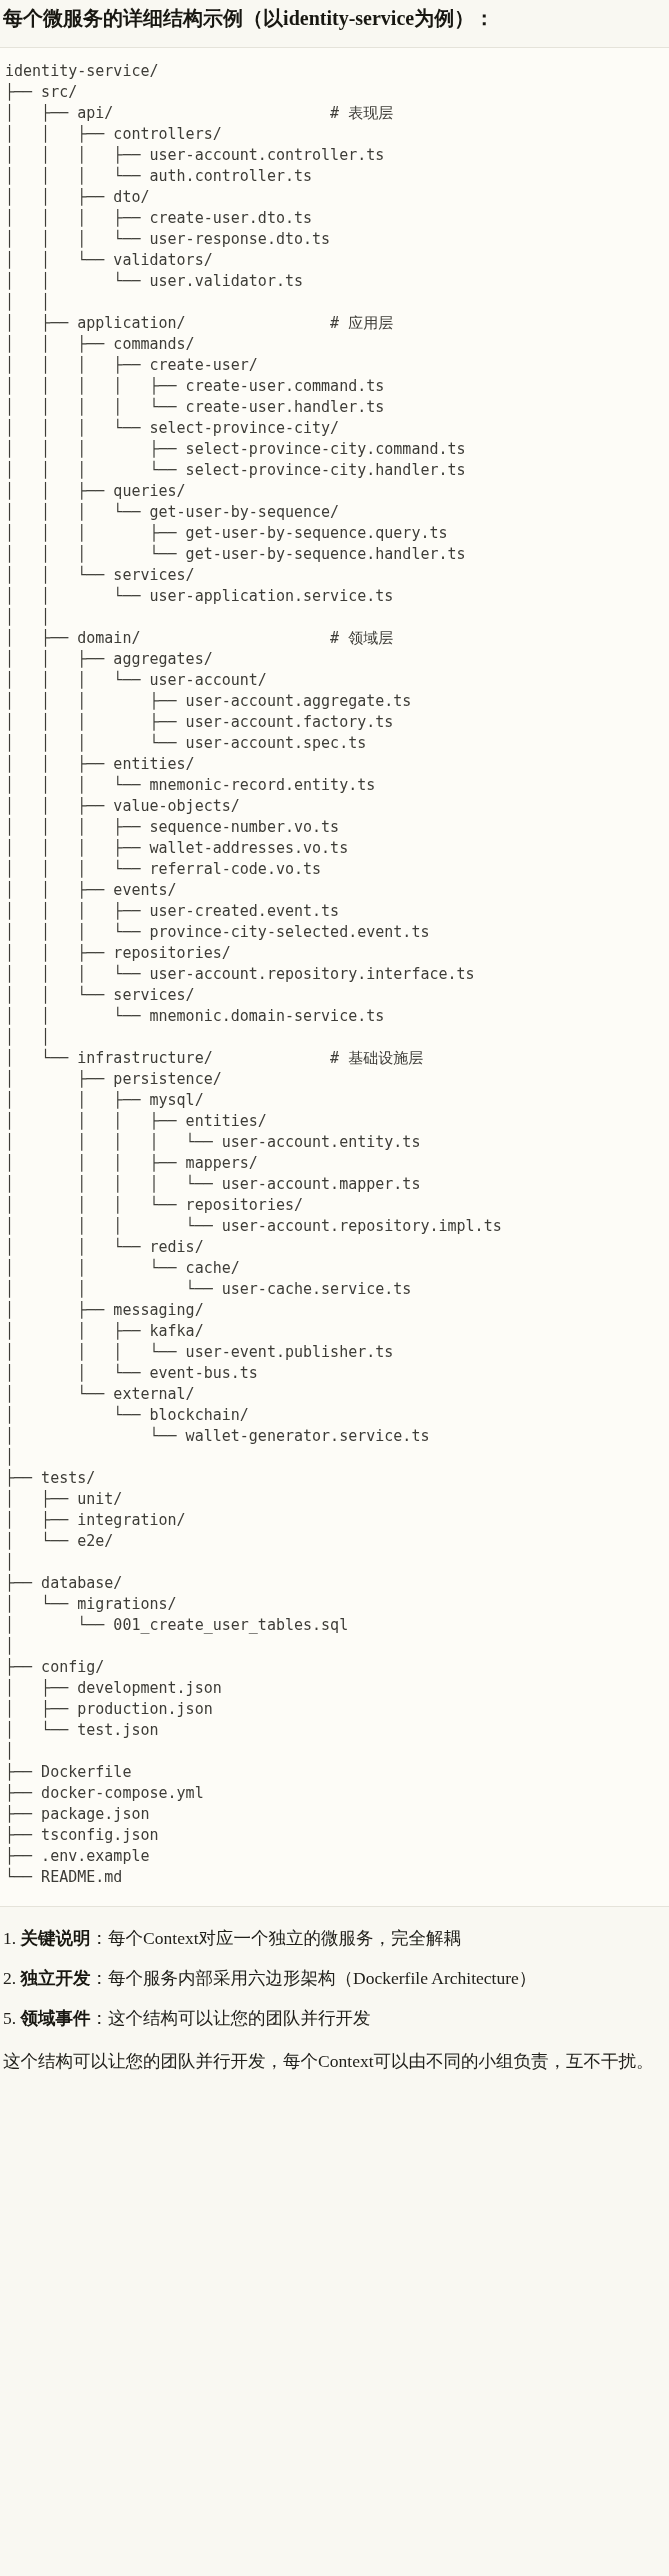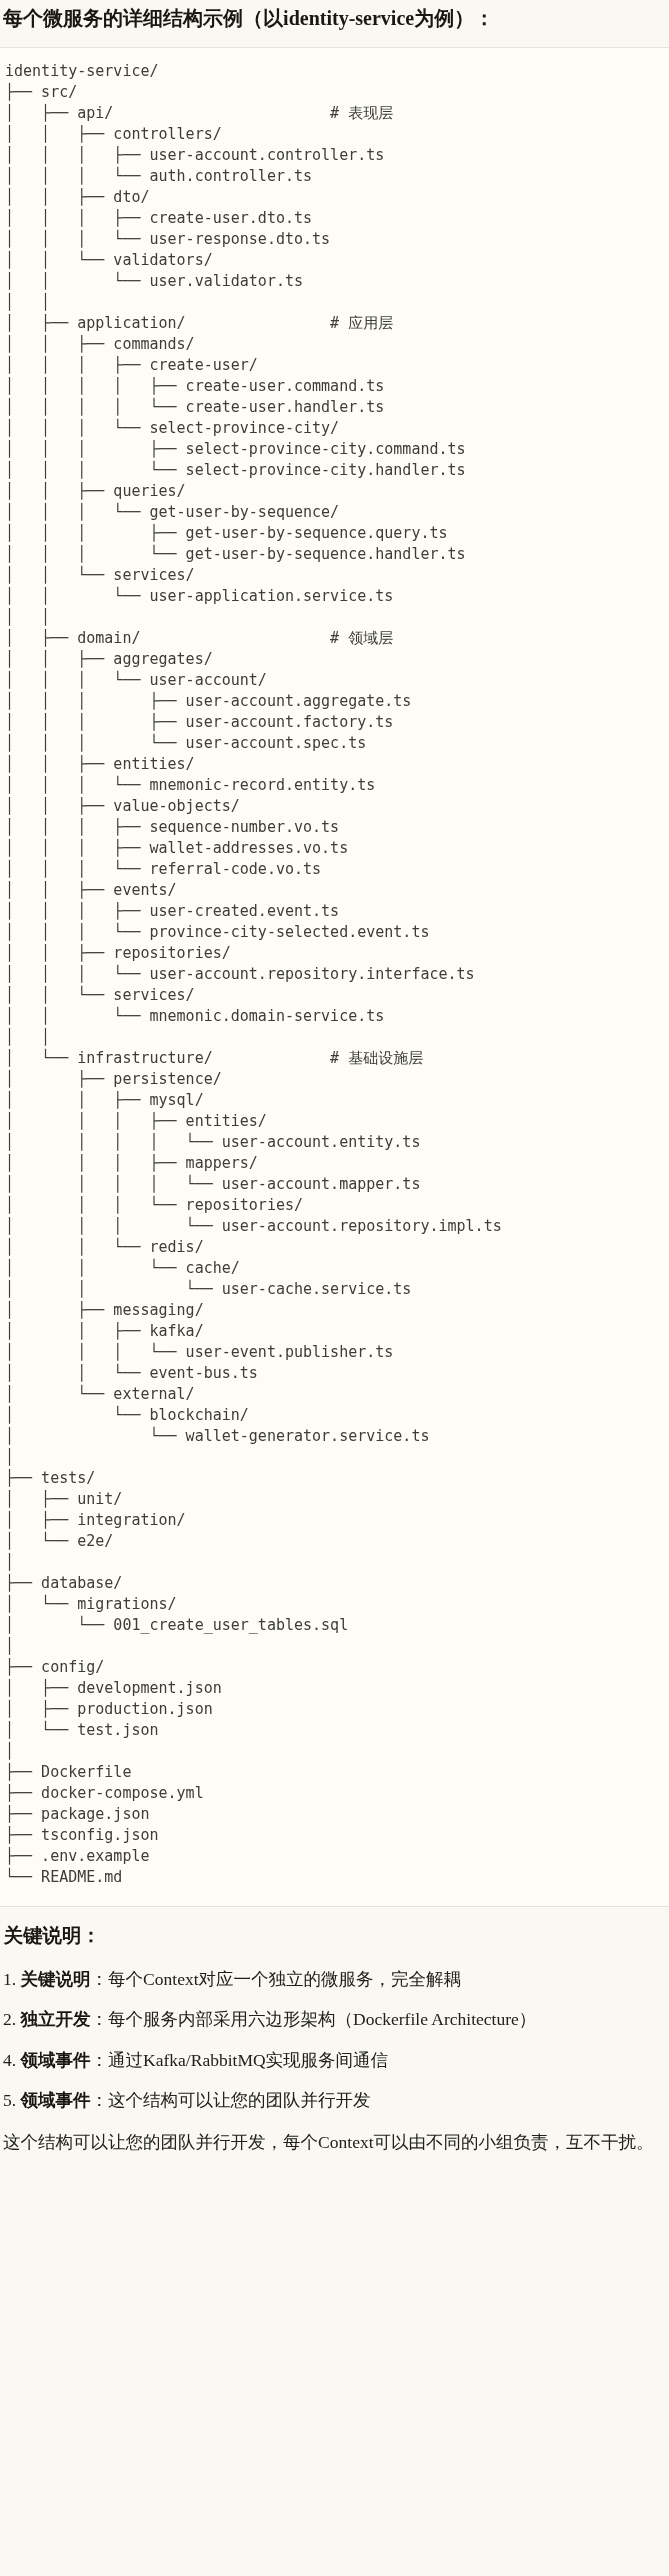--- a/index.html
+++ b/index.html
@@ -153,25 +153,23 @@
 │   ├── production.json
 │   └── test.json
 │
 ├── Dockerfile
 ├── docker-compose.yml
 ├── package.json
 ├── tsconfig.json
 ├── .env.example
 └── README.md</code></pre>
 
-  <h3 class="notes-title">关键说明：</h3>
 
   <div class="notes-list">
     <div class="note-row"><span class="note-num">1.</span><span class="note-label">关键说明</span><span class="note-text">：每个Context对应一个独立的微服务，完全解耦</span></div>
     <div class="note-row"><span class="note-num">2.</span><span class="note-label">独立开发</span><span class="note-text">：每个服务内部采用六边形架构（Dockerfile Architecture）</span></div>
-    <div class="note-row"><span class="note-num">4.</span><span class="note-label">领域事件</span><span class="note-text">：通过Kafka/RabbitMQ实现服务间通信</span></div>
     <div class="note-row"><span class="note-num">5.</span><span class="note-label">领域事件</span><span class="note-text">：这个结构可以让您的团队并行开发</span></div>
   </div>
 
   <p class="footer-note">这个结构可以让您的团队并行开发，每个Context可以由不同的小组负责，互不干扰。</p>
 
 </div>
 
 
 </body></html>

